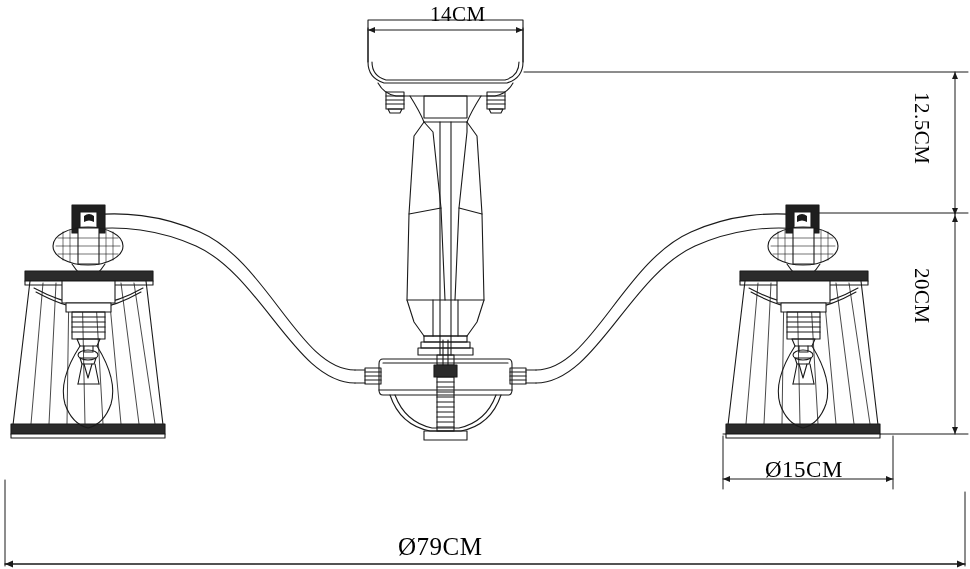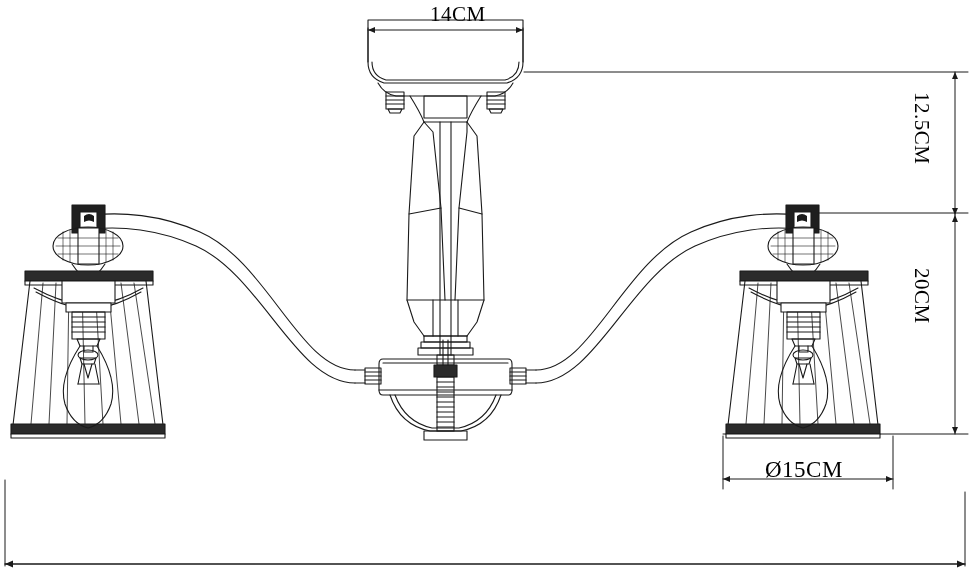--- a/index.html
+++ b/index.html
@@ -318,14 +318,15 @@
   </svg>
 
   <div class="dim-label" id="label-top">14CM</div>
 
   <div class="dim-label" id="label-right-upper">12.5CM</div>
 
   <div class="dim-label" id="label-right-lower">20CM</div>
 
   <div class="dim-label" id="label-shade">Ø15CM</div>
 
+  <div class="dim-label" id="label-bottom">Ø79CM</div>
 
 </div>
 
 </body></html>

